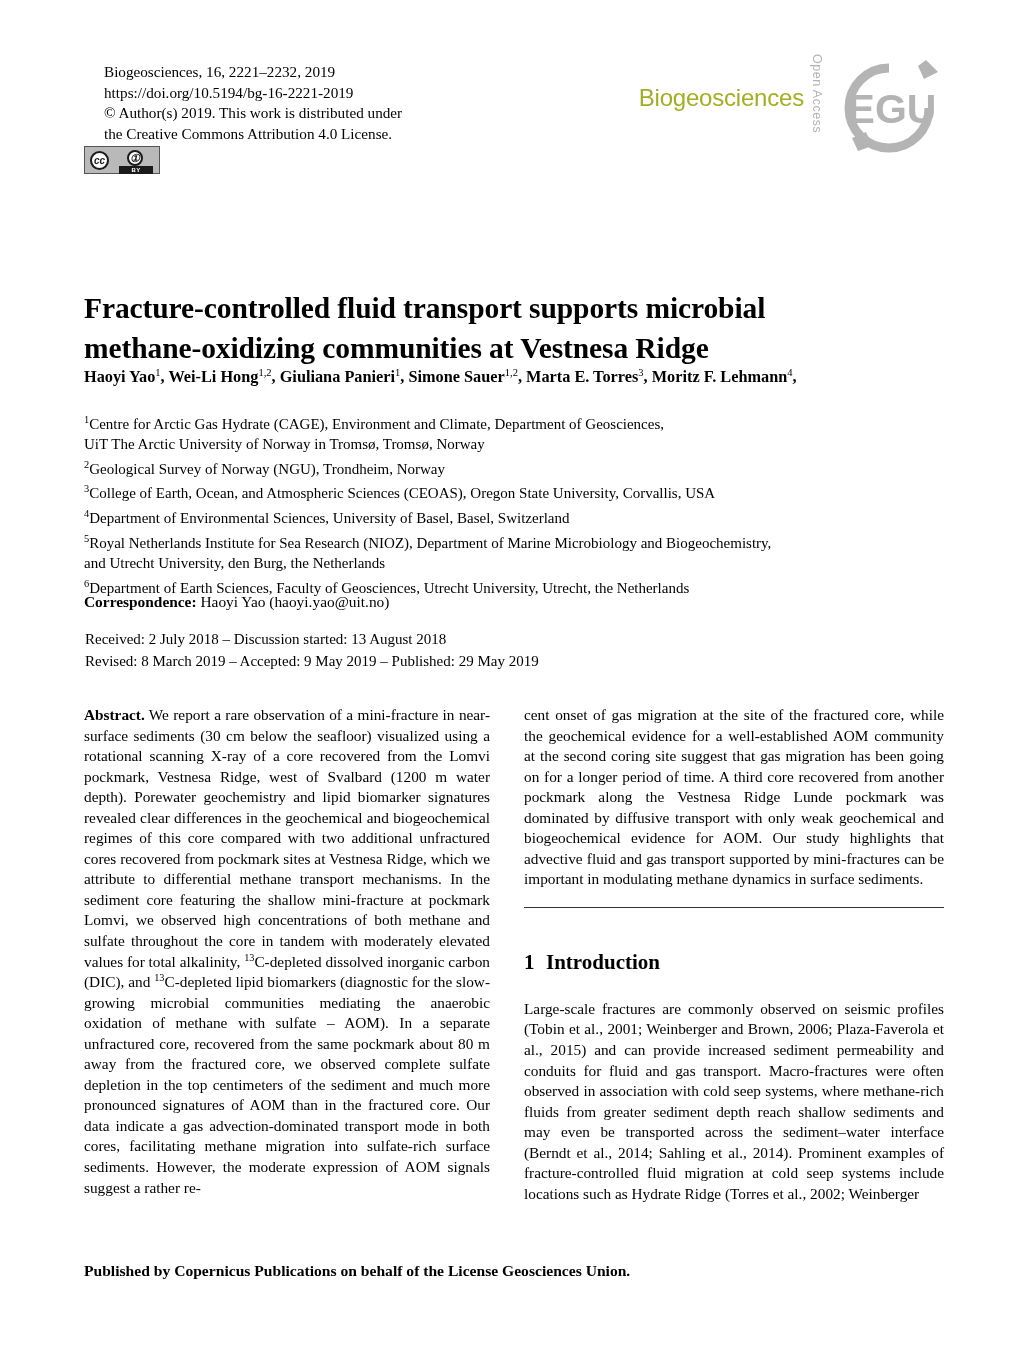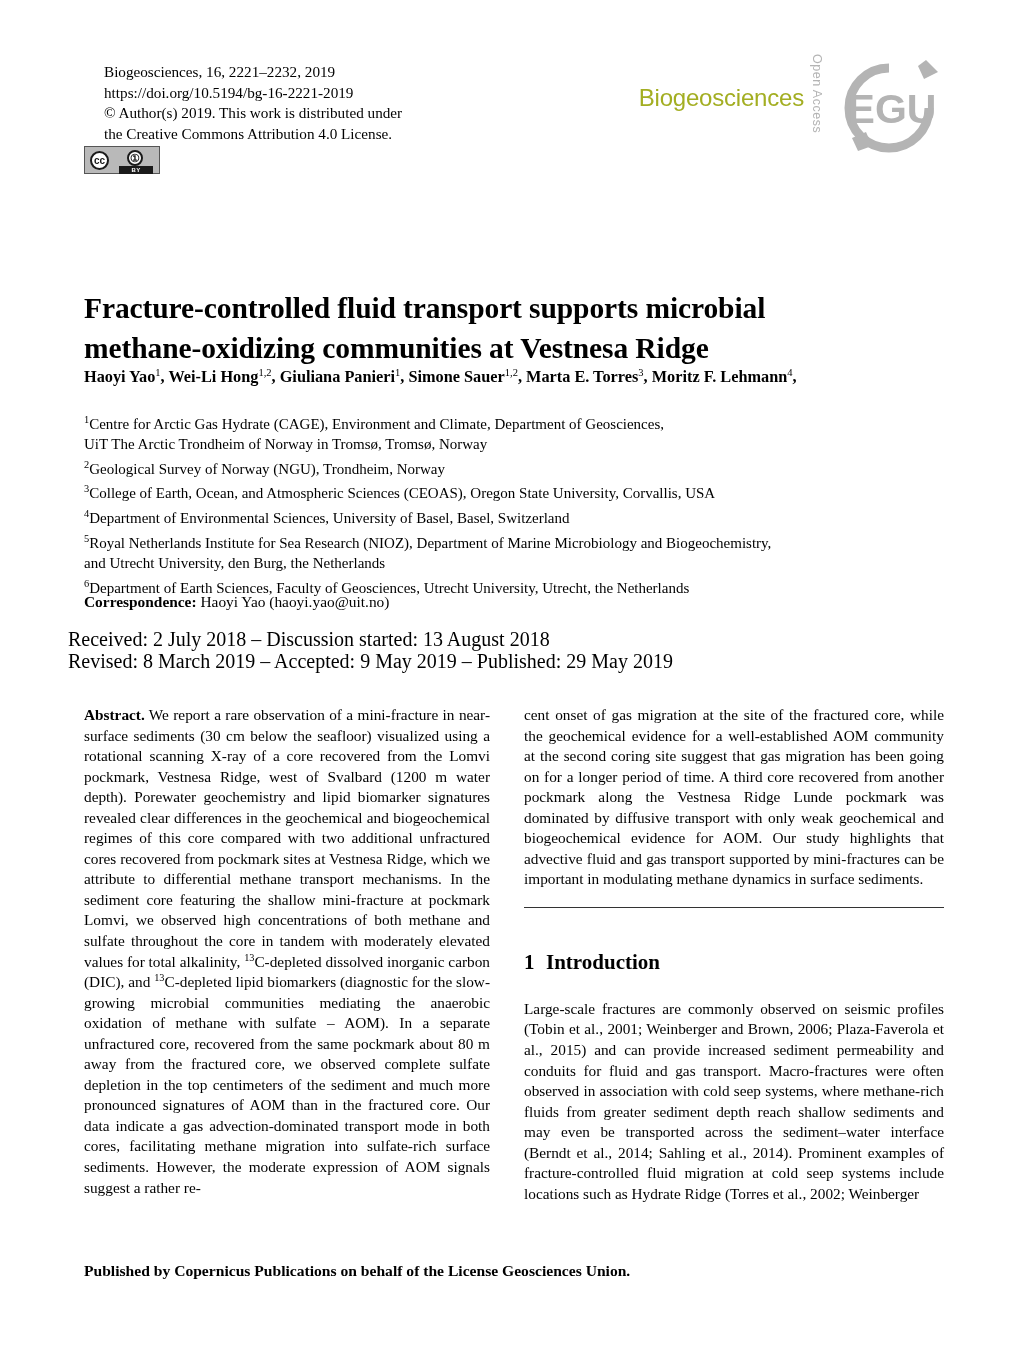--- a/index.html
+++ b/index.html
@@ -58,20 +58,21 @@
     border-radius: 50%;
     background: #ffffff;
     border: 2.5px solid #1a1a1a;
     box-sizing: border-box;
     display: flex;
     align-items: center;
     justify-content: center;
     font-family: "Liberation Sans", sans-serif;
     font-weight: bold;
     color: #1a1a1a;
+    font-style: italic;
   }
   .cc-badge .cc-1 {
     left: 5px; top: 4px; width: 19px; height: 19px;
     font-size: 10px;
   }
   .cc-badge .cc-2 {
     left: 42px; top: 3px; width: 16px; height: 16px;
     font-size: 11px;
   }
   .cc-badge .cc-by {
@@ -171,23 +172,23 @@
     left: 84px;
     top: 592px;
     font-size: 15.4px;
     line-height: 20px;
     white-space: nowrap;
   }
   .correspondence b { font-weight: bold; }
 
   .dates {
     position: absolute;
-    left: 68px;
+    left: 85px;
     top: 629px;
-    font-size: 20px;
+    font-size: 15px;
     line-height: 21.5px;
     white-space: nowrap;
   }
 
   
   .col-left {
     position: absolute;
     left: 84px;
     top: 705px;
     width: 406px;
@@ -271,21 +272,21 @@
     <span class="line">Fracture-controlled fluid transport supports microbial</span>
     <span class="line">methane-oxidizing communities at Vestnesa Ridge</span>
   </h1>
 
   <div class="authors">
     <div>Haoyi Yao<sup>1</sup>, Wei-Li Hong<sup>1,2</sup>, Giuliana Panieri<sup>1</sup>, Simone Sauer<sup>1,2</sup>, Marta E. Torres<sup>3</sup>, Moritz F. Lehmann<sup>4</sup>,</div>
   </div>
 
   <div class="affiliations">
     <div class="aff"><sup>1</sup>Centre for Arctic Gas Hydrate (CAGE), Environment and Climate, Department of Geosciences,</div>
-    <div class="aff">UiT The Arctic Trondheim of Norway in Tromsø, Tromsø, Norway</div>
+    <div class="aff">UiT The Arctic University of Norway in Tromsø, Tromsø, Norway</div>
     <div class="aff"><sup>2</sup>Geological Survey of Norway (NGU), Trondheim, Norway</div>
     <div class="aff"><sup>3</sup>College of Earth, Ocean, and Atmospheric Sciences (CEOAS), Oregon State University, Corvallis, USA</div>
     <div class="aff"><sup>4</sup>Department of Environmental Sciences, University of Basel, Basel, Switzerland</div>
     <div class="aff"><sup>5</sup>Royal Netherlands Institute for Sea Research (NIOZ), Department of Marine Microbiology and Biogeochemistry,</div>
     <div class="aff">and Utrecht University, den Burg, the Netherlands</div>
     <div class="aff"><sup>6</sup>Department of Earth Sciences, Faculty of Geosciences, Utrecht University, Utrecht, the Netherlands</div>
   </div>
 
   <div class="correspondence">
     <b>Correspondence:</b>

